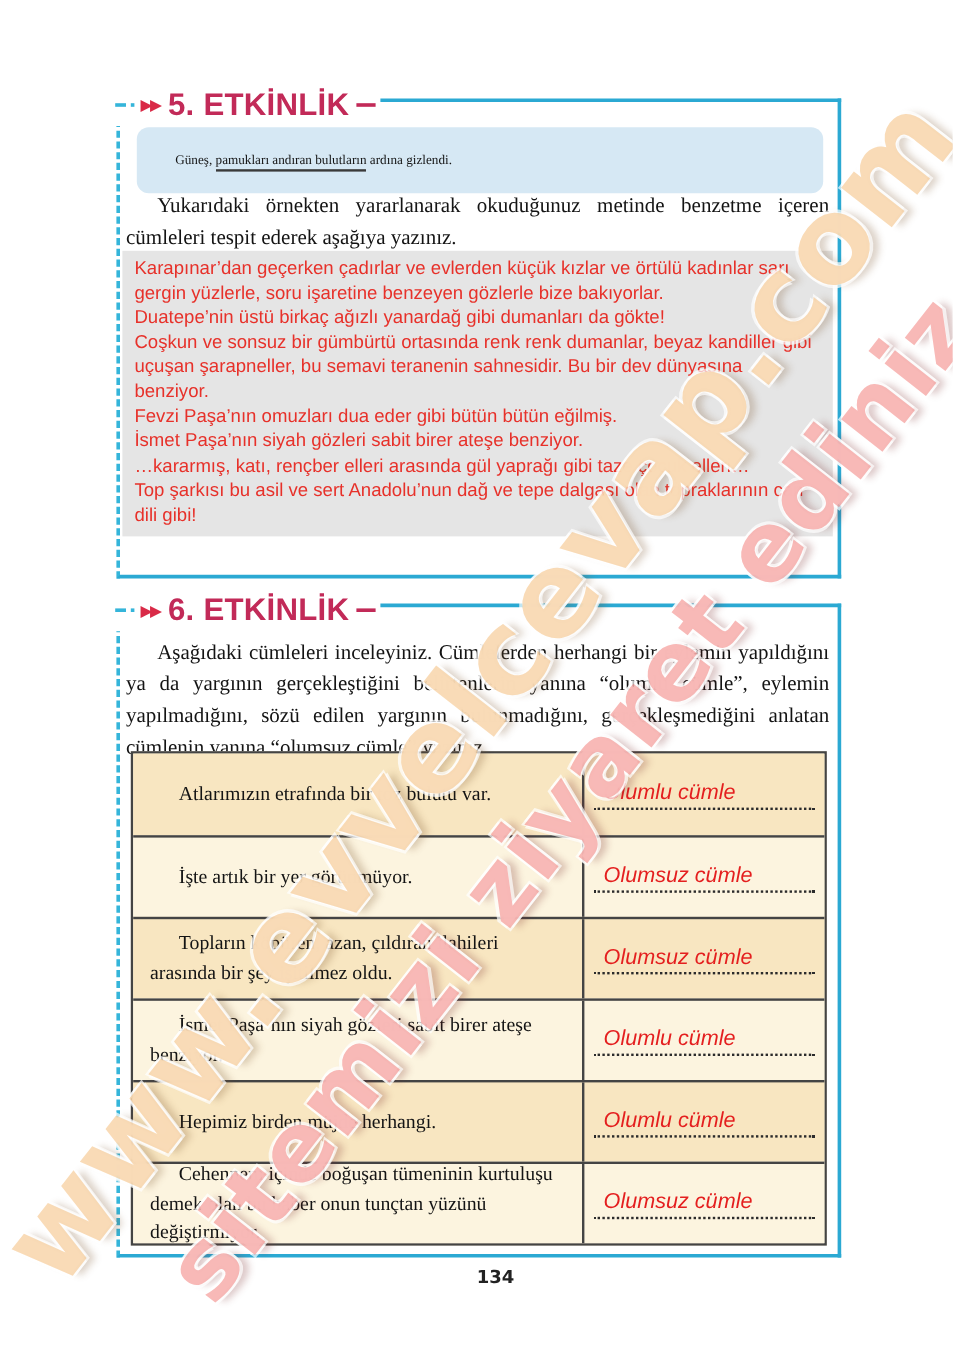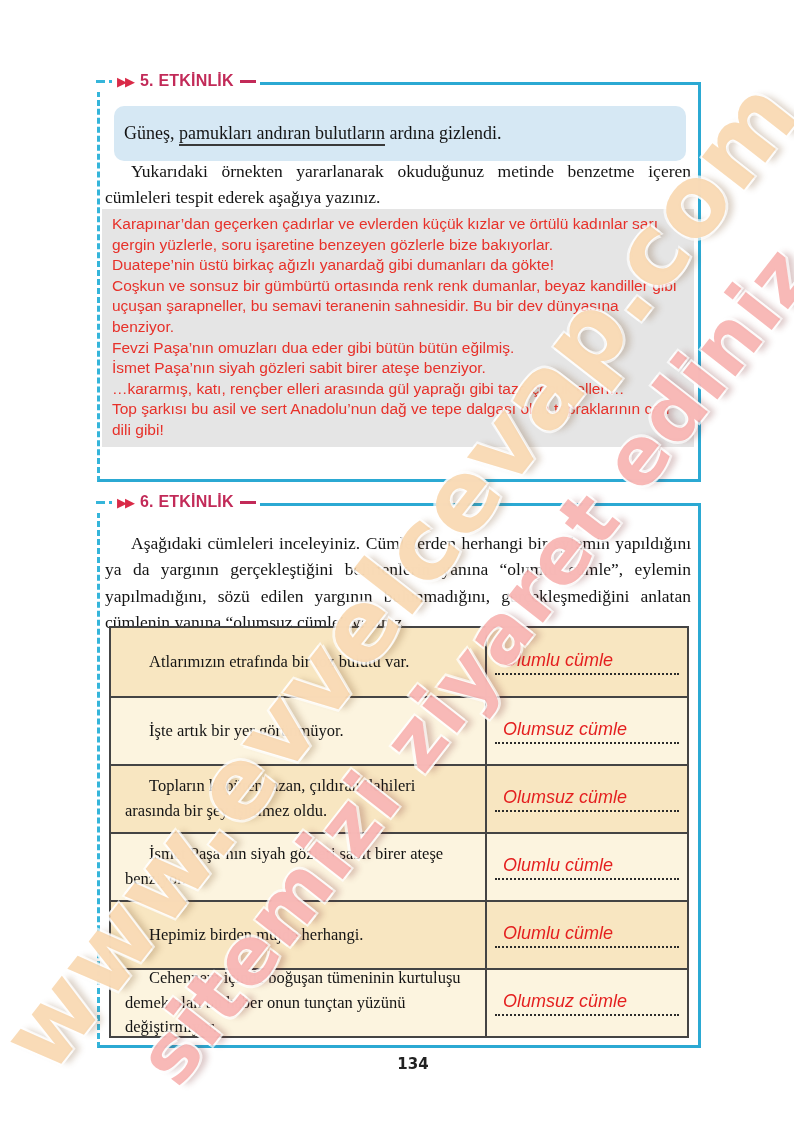--- a/index.html
+++ b/index.html
@@ -20,29 +20,29 @@
 
   .act-heading {
     position:absolute; top:-15px; left:-4px; background:#ffffff;
     display:flex; align-items:center; padding:2px 4px 2px 0; z-index:3;
   }
   .corner-dash { display:inline-block; width:9px; height:3px; background:#35b5da; margin-right:4px; }
   .corner-dot  { display:inline-block; width:3px; height:3px; background:#35b5da; margin-right:5px; }
   .chevrons { color:#d92a47; font-size:13px; letter-spacing:-2px; margin-right:7px; line-height:1; }
   .act-title {
     font-family:"Liberation Sans", sans-serif; font-weight:bold;
-    font-size:16px; color:#c22a58; letter-spacing:0.2px;
+    font-size:26px; color:#c22a58; letter-spacing:0.2px;
   }
   .title-dash { display:inline-block; width:16px; height:3px; background:#c22a58; margin-left:6px; }
 
   
   .example-box {
     position:absolute; left:14px; top:21px; width:572px; height:55px;
     background:#d6e8f4; border-radius:10px; display:flex; align-items:center;
-    box-sizing:border-box; padding-left:10px; font-size:18px;
+    box-sizing:border-box; padding-left:32px; font-size:11px;
   }
   .u-part { border-bottom:2px solid #3a3a3a; padding-bottom:1px; }
 
   .para {
     position:absolute; left:5px; width:586px; font-size:17.5px; line-height:1.5;
     text-align:justify; text-indent:26px; margin:0;
   }
   #para5 { top:73px; }
   #para6 { top:24px; }
 

